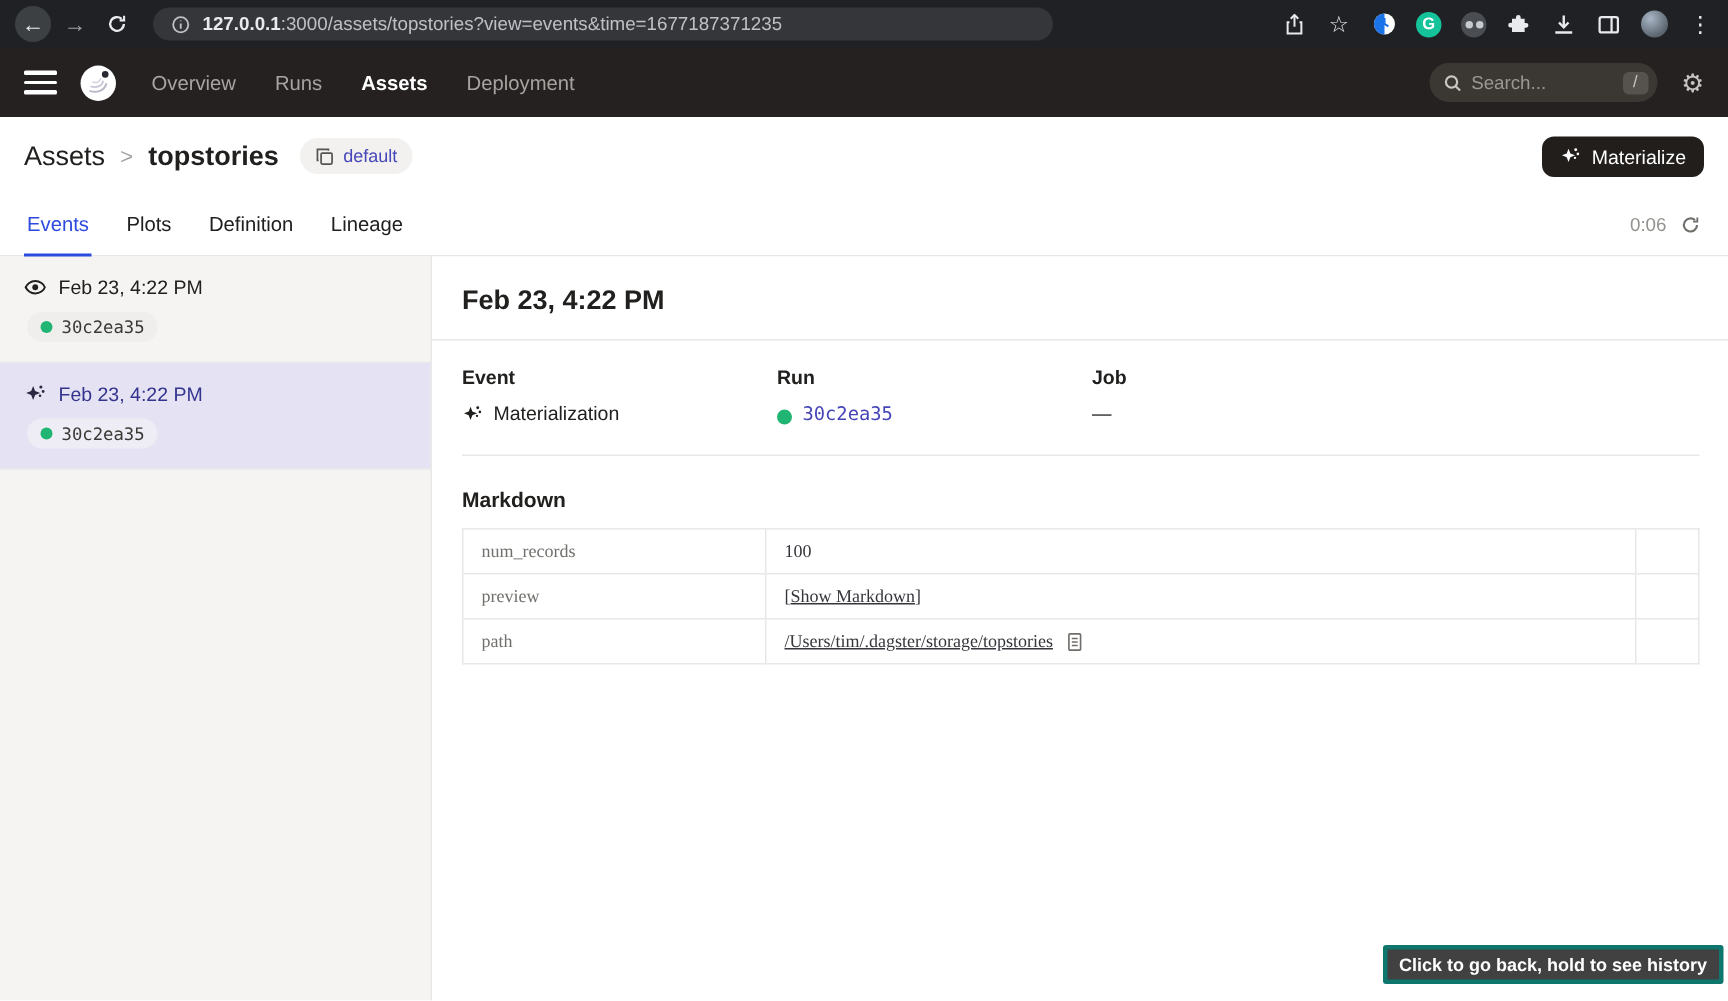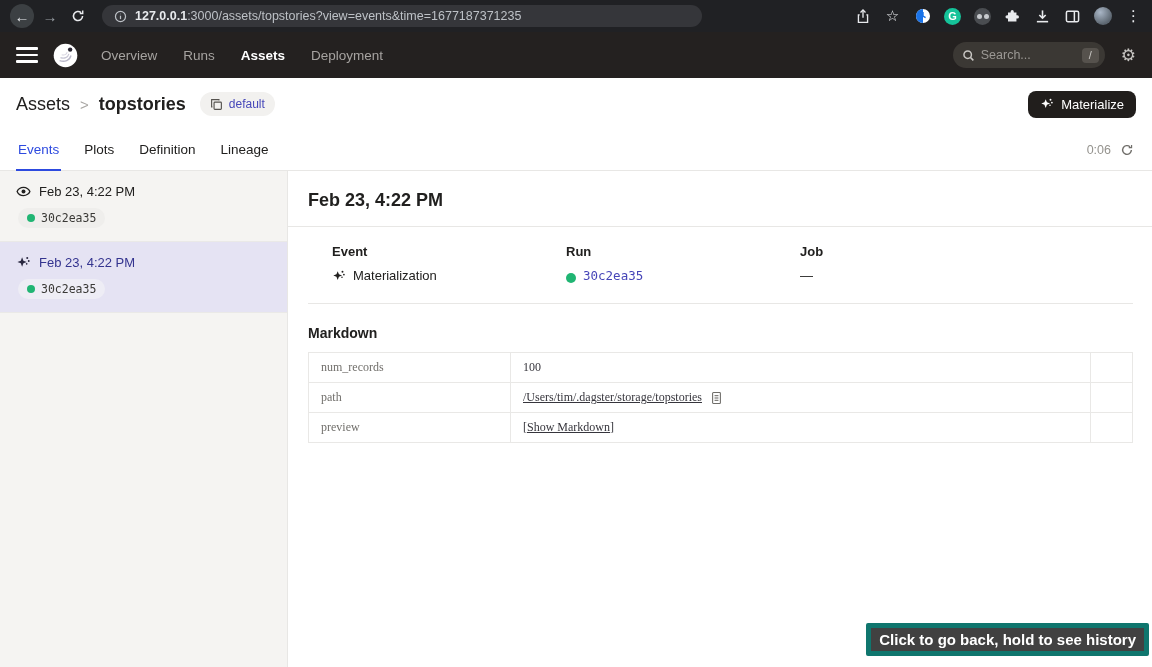--- a/index.html
+++ b/index.html
@@ -73,43 +73,43 @@
               padding:0 9px; font-size:11.5px; font-family:"DejaVu Sans Mono",monospace; color:#3A3936; margin:9px 0 0 2px; }
   .event-item.selected .run-chip { background:#EEEDF5; }
   .dot { width:8px; height:8px; border-radius:50%; background:#20B573; flex-shrink:0; }
 
   .main { flex:1; padding:19px 19px 0 20px; background:#fff; overflow:hidden; }
   .detail-title { font-size:18px; font-weight:700; color:#21201F; }
   .divider-full { height:1px; background:#E8E7E5; margin:15px -19px 0 -20px; }
   .divider-inset { height:1px; background:#E8E7E5; margin:20px 0 0; }
 
   .meta-grid { display:flex; margin-top:17px; }
-  .meta-col { width:210px;margin-left:24px; }
+  .meta-col { width:210px; }
   .meta-col-label { font-size:13px; font-weight:700; color:#21201F; margin-bottom:9px; }
   .meta-col-value { font-size:13px; color:#21201F; display:flex; align-items:flex-end; gap:7px; }
   .run-link { font-family:"DejaVu Sans Mono",monospace; font-size:12.5px; color:#4645B8; text-decoration:none; cursor:pointer; }
 
   .section-heading { font-size:14px; font-weight:700; color:#21201F; margin:21px 0 11px; }
   table.data-table { border-collapse:collapse; width:100%; background:#fff; }
   table.data-table td { border:1px solid #E9E8E6; height:30px; padding:0 12px;
                         font-family:Liberation Serif, serif; font-size:12px; }
   td.cell-key { width:202px; color:#716F6B; }
   td.cell-val { color:#36353C; }
   td.cell-extra { width:42px; }
   .mono-link { color:#36353C; text-decoration:underline; cursor:pointer; }
   .val-with-icon { display:flex; align-items:center; gap:8px; }
   .copy-icon { color:#6f6d69; cursor:pointer; }
 
   td.src-name { width:233px; font-family:"Liberation Sans","DejaVu Sans",sans-serif; font-size:13px; }
   td.src-time { font-family:"Liberation Sans","DejaVu Sans",sans-serif; font-size:13px; color:#36353C; }
   .src-name-inner { display:flex; align-items:center; gap:8px; color:#4645B8; cursor:pointer; }
   .blue-link { color:#4645B8; text-decoration:none; cursor:pointer; }
 
-  .status-tooltip { position:absolute; right:3px; bottom:11px; background:#414141; border:5px solid #0f766e;
-                    color:#fff; font-size:15px; font-weight:700; padding:3px 8px; border-radius:2px; }
+  .status-tooltip { position:absolute; right:3px; bottom:11px; background:#414141; border:3px solid #0f766e;
+                    color:#fff; font-size:12px; font-weight:700; padding:3px 8px; border-radius:2px; }
 </style>
 </head>
 <body>
 
 <div class="browser-bar">
   <div class="nav-btn back">
       <span>←</span>
     </div>
   <div class="nav-btn fwd">
       <span>→</span>
@@ -312,41 +312,41 @@
     </div>
 
     <div class="divider-inset"></div>
 
     <div class="section-heading">Markdown</div>
     <table class="data-table">
       <tbody>
           <tr>
         <td class="cell-key">num_records</td>
         <td class="cell-val">100</td>
+        <td class="cell-extra"></td>
+      </tr>
+      <tr>
+        <td class="cell-key">preview</td>
+        <td class="cell-val"><span>[</span><a class="mono-link">Show Markdown</a><span>]</span></td>
         <td class="cell-extra"></td>
       </tr>
       <tr>
         <td class="cell-key">path</td>
         <td class="cell-val">
           <span class="val-with-icon">
             <a class="mono-link">/Users/tim/.dagster/storage/topstories</a>
             <svg class="copy-icon" width="13" height="14" viewBox="0 0 16 18" fill="none" stroke="currentColor" stroke-width="1.4">
                   <rect x="3" y="2" width="10" height="14" rx="1"></rect>
                   <line x1="5.5" y1="6" x2="10.5" y2="6"></line>
                   <line x1="5.5" y1="9" x2="10.5" y2="9"></line>
                   <line x1="5.5" y1="12" x2="10.5" y2="12"></line>
                 </svg>
           </span>
         </td>
         <td class="cell-extra"></td>
       </tr>
-      <tr>
-        <td class="cell-key">preview</td>
-        <td class="cell-val"><span>[</span><a class="mono-link">Show Markdown</a><span>]</span></td>
-        <td class="cell-extra"></td>
-      </tr>
     </tbody>
       </table>
 
   </div>
 </div>
 
 <div class="status-tooltip">Click to go back, hold to see history</div>
 
 </body></html>

